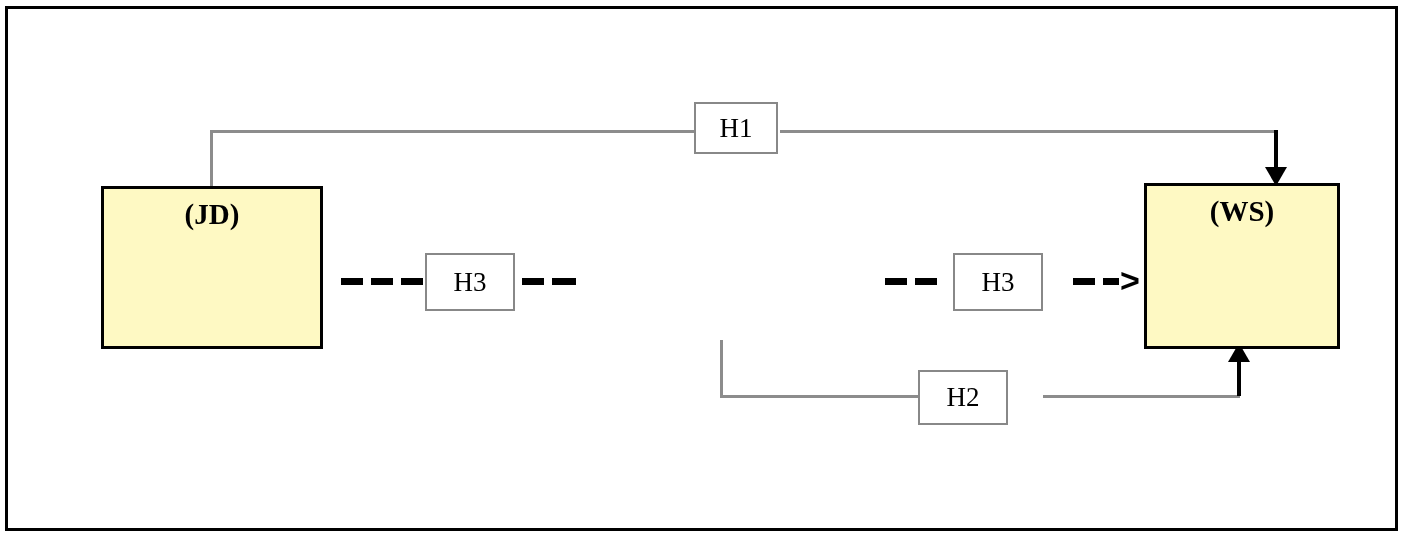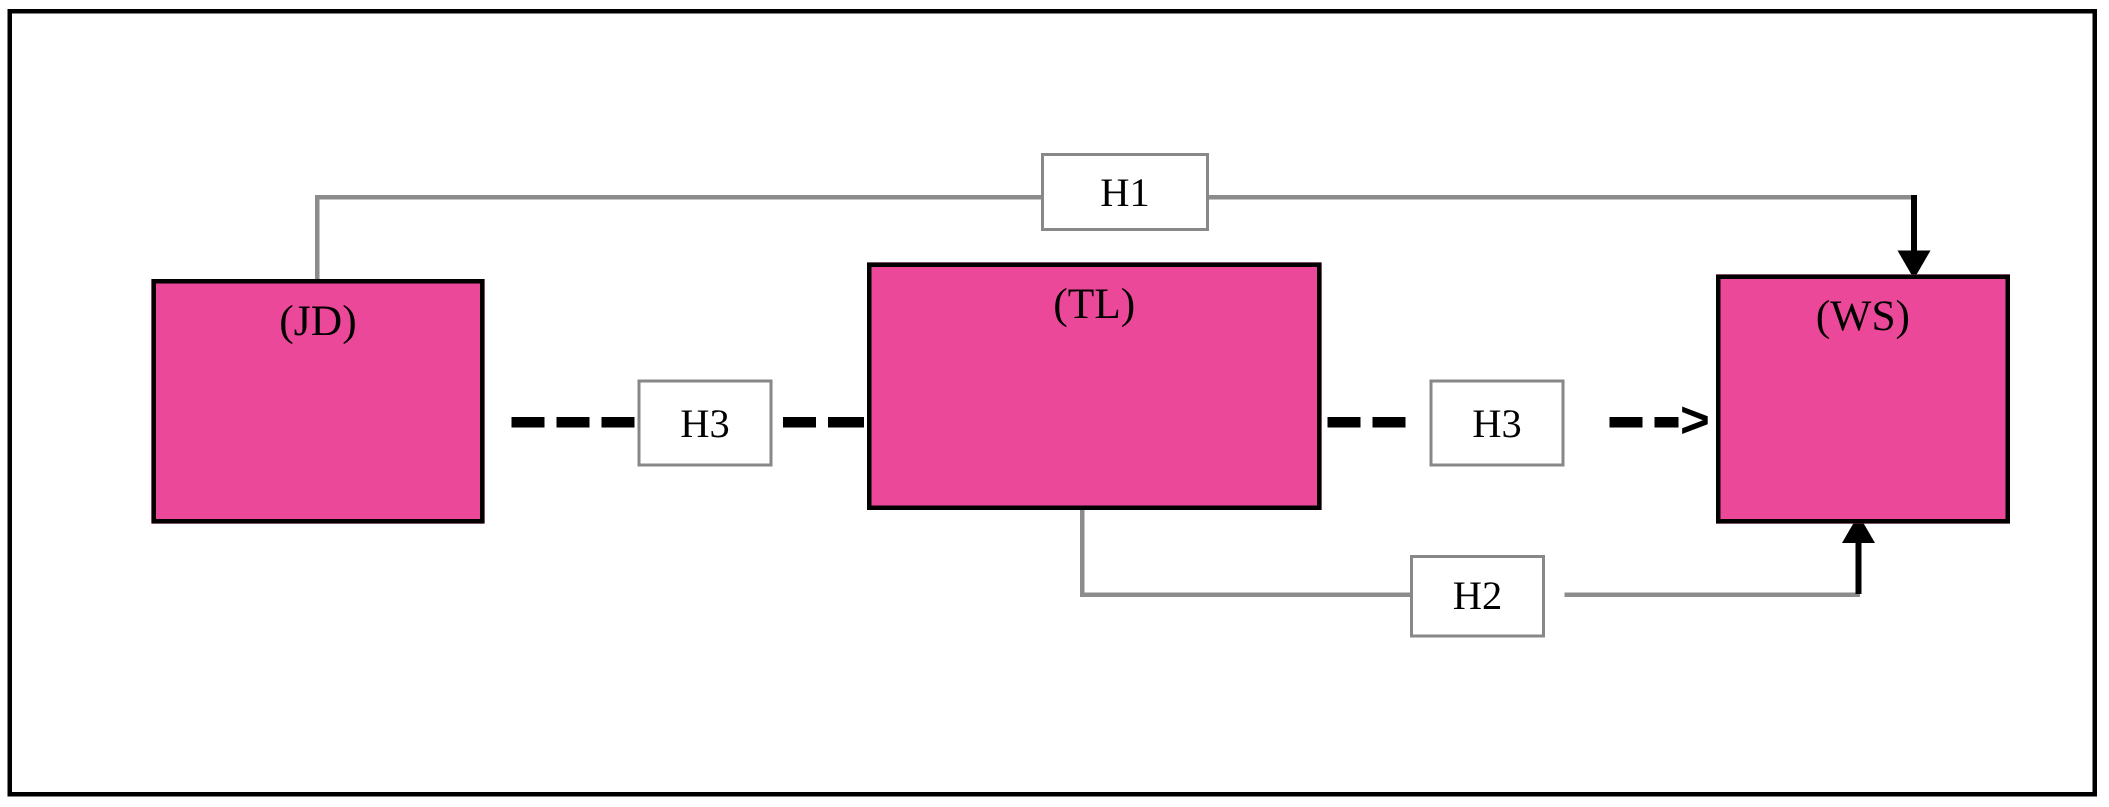--- a/index.html
+++ b/index.html
@@ -21,22 +21,23 @@
     top: 6px;
     width: 1393px;
     height: 525px;
     border: 3px solid #000000;
     box-sizing: border-box;
   }
   .node {
     position: absolute;
     box-sizing: border-box;
     border: 3px solid #000000;
-    background: #ec4899;
+    background: #fef9c3;
     z-index: 5;
+    font-weight: bold;
   }
   .node-label {
     position: absolute;
     top: 10px;
     left: 0;
     right: 0;
     text-align: center;
     font-size: 29px;
     line-height: 1.05;
     color: #000000;
@@ -130,29 +131,26 @@
   <div class="dash" style="left:885px; top:278px; width:22px;"></div>
   <div class="dash" style="left:915px; top:278px; width:22px;"></div>
   <div class="dash" style="left:1073px; top:278px; width:22px;"></div>
   <div class="dash" style="left:1103px; top:278px; width:16px;"></div>
   <div class="chevron" style="left:1120px; top:263px;">&gt;</div>
 
   <div class="node" style="left:101px; top:186px; width:222px; height:163px;">
     <div class="node-label">(JD)</div>
   </div>
 
-  <div class="node" style="left:578px; top:175px; width:303px; height:165px;">
-    <div class="node-label">(TL)</div>
-  </div>
 
   <div class="node" style="left:1144px; top:183px; width:196px; height:166px;">
     <div class="node-label">(WS)</div>
   </div>
 
-  <div class="label-box" style="left:694px; top:102px; width:112px; height:52px;">H1</div>
+  <div class="label-box" style="left:694px; top:102px; width:84px; height:52px;">H1</div>
 
   <div class="label-box" style="left:425px; top:253px; width:90px; height:58px;">H3</div>
 
   <div class="label-box" style="left:953px; top:253px; width:90px; height:58px;">H3</div>
 
-  <div class="label-box" style="left:940px; top:370px; width:90px; height:55px;">H2</div>
+  <div class="label-box" style="left:918px; top:370px; width:90px; height:55px;">H2</div>
 
 </div>
 
 </body></html>

